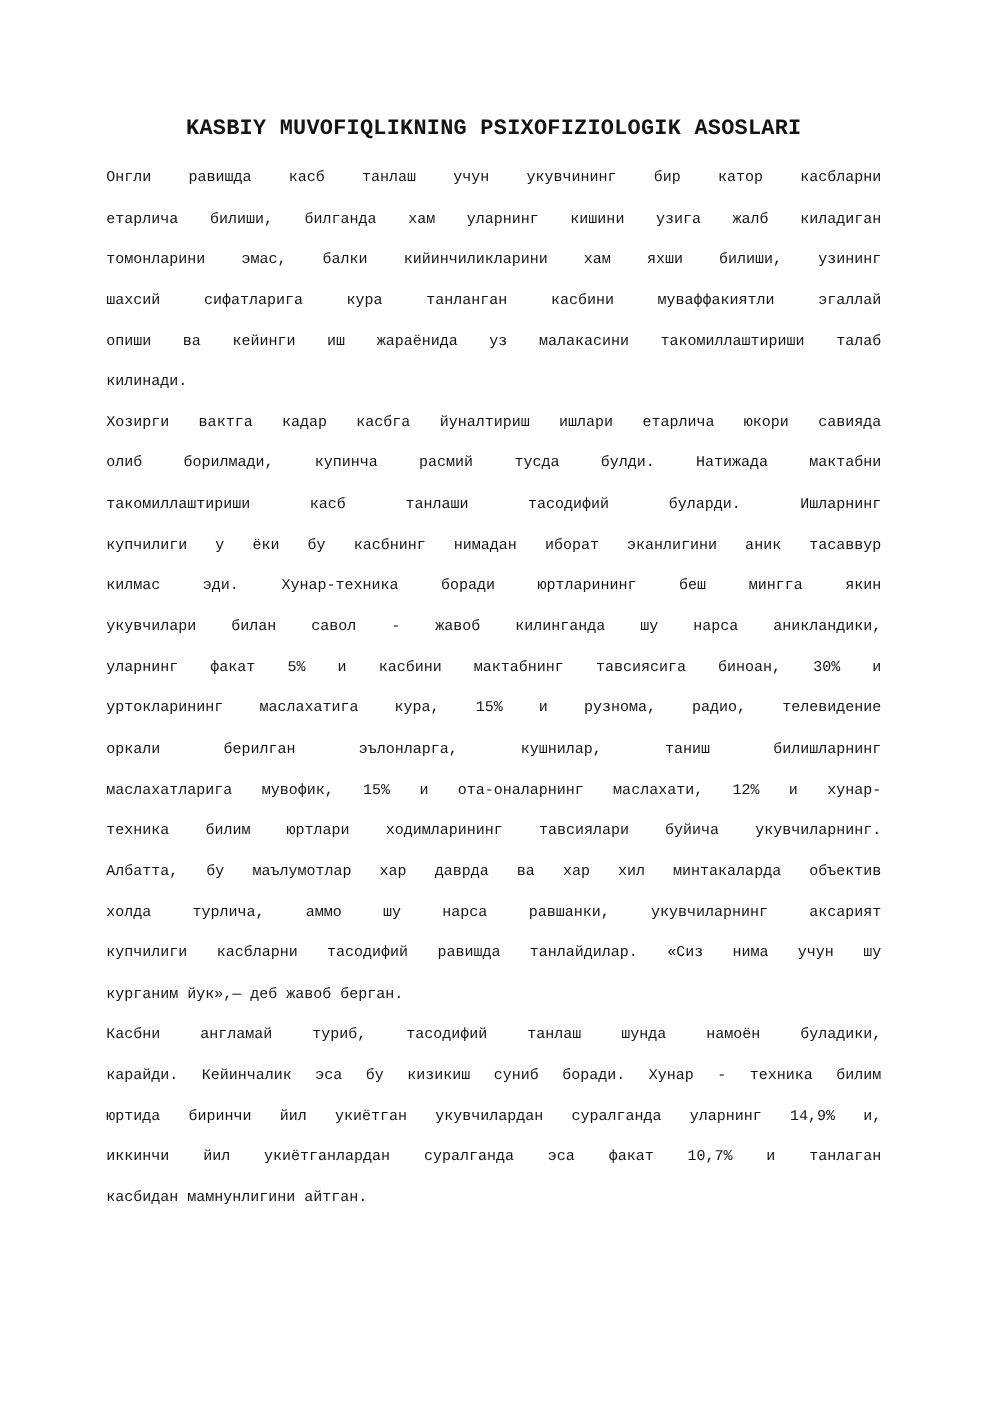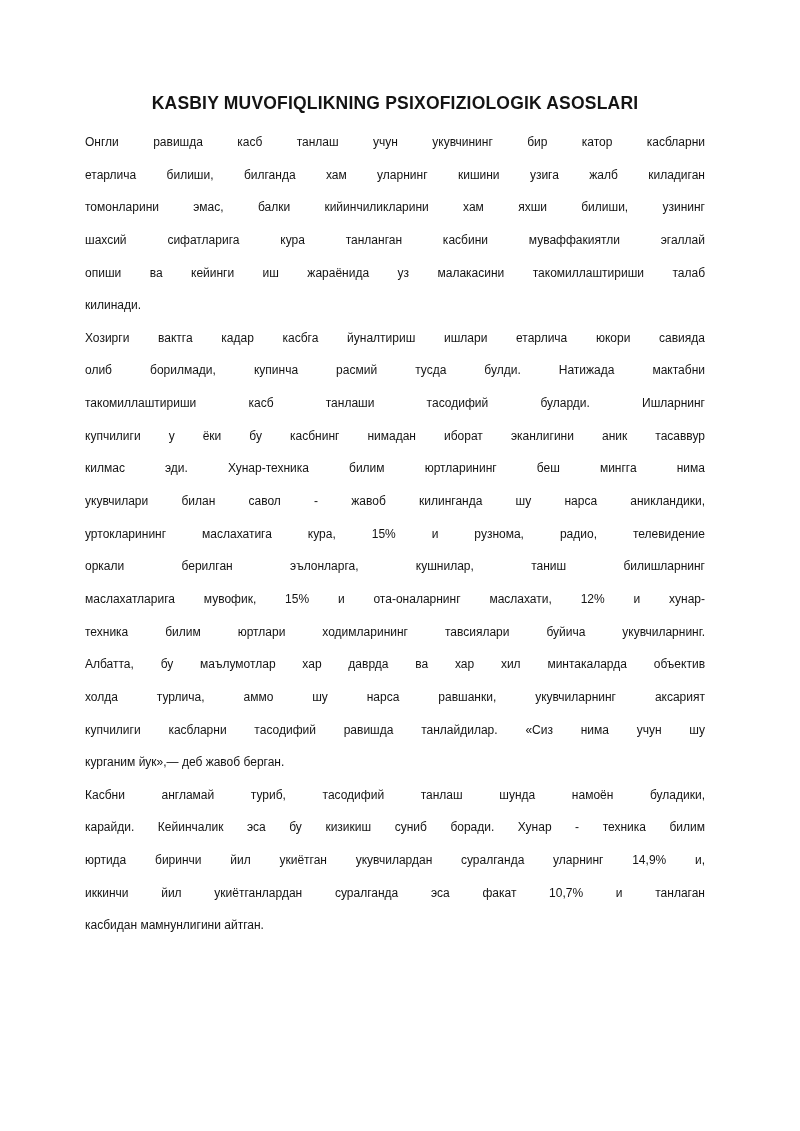--- a/index.html
+++ b/index.html
@@ -6,21 +6,21 @@
     margin: 0;
     padding: 0;
     background: #ffffff;
   }
   .page {
     position: relative;
     width: 800px;
     height: 1131px;
     background: #ffffff;
     overflow: hidden;
-    font-family: Liberation Sans, sans-serif;
+    font-family: Liberation Mono, monospace;
     color: #141414;
   }
   .content {
     position: absolute;
     left: 85px;
     top: 90px;
     width: 620px;
   }
   .doc-title {
     font-size: 17.5px;
@@ -61,22 +61,23 @@
           <div class="line">томонларини эмас, балки кийинчиликларини хам яхши билиши, узининг</div>
           <div class="line">шахсий сифатларига кура танланган касбини муваффакиятли эгаллай</div>
           <div class="line">опиши ва кейинги иш жараёнида уз малакасини такомиллаштириши талаб</div>
           <div class="line last">килинади.</div>
         </div>
         <div class="para">
           <div class="line">Хозирги вактга кадар касбга йуналтириш ишлари етарлича юкори савияда</div>
           <div class="line">олиб борилмади, купинча расмий тусда булди. Натижада мактабни</div>
           <div class="line">такомиллаштириши касб танлаши тасодифий  буларди. Ишларнинг</div>
           <div class="line">купчилиги у ёки бу касбнинг нимадан иборат эканлигини аник тасаввур</div>
-          <div class="line">килмас эди. Хунар-техника билим юртларининг беш мингга нима</div>
+          <div class="line">килмас эди. Хунар-техника боради юртларининг беш мингга якин</div>
           <div class="line">укувчилари билан савол - жавоб килинганда шу нарса аникландики,</div>
+          <div class="line">уларнинг факат 5% и касбини мактабнинг тавсиясига биноан, 30% и</div>
           <div class="line">уртокларининг маслахатига кура, 15% и рузнома, радио, телевидение</div>
           <div class="line">оркали берилган эълонларга, кушнилар, таниш билишларнинг</div>
           <div class="line">маслахатларига мувофик, 15% и ота-оналарнинг маслахати, 12% и хунар-</div>
           <div class="line">техника билим юртлари ходимларининг тавсиялари буйича укувчиларнинг.</div>
           <div class="line">Албатта, бу маълумотлар хар даврда ва хар хил минтакаларда объектив</div>
           <div class="line">холда турлича, аммо шу нарса равшанки, укувчиларнинг аксарият</div>
           <div class="line">купчилиги касбларни тасодифий равишда танлайдилар. «Сиз нима учун шу</div>
           <div class="line last">курганим йук»,— деб жавоб берган.</div>
         </div>
         <div class="para">

